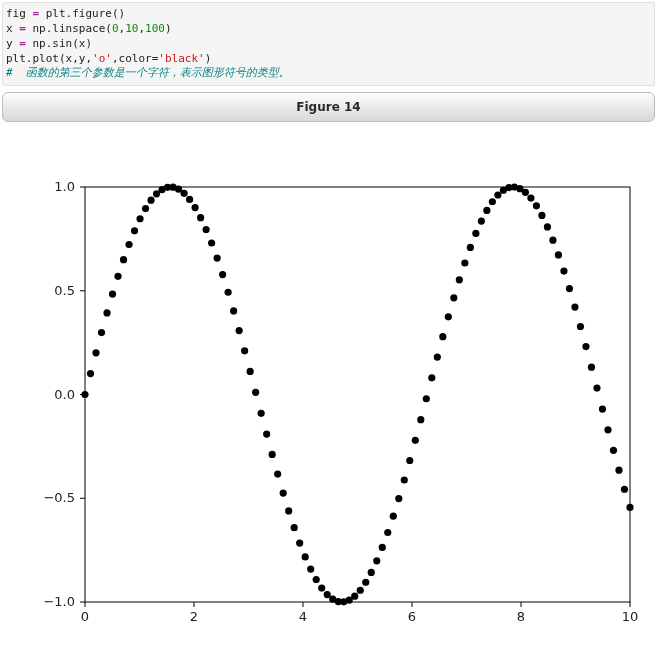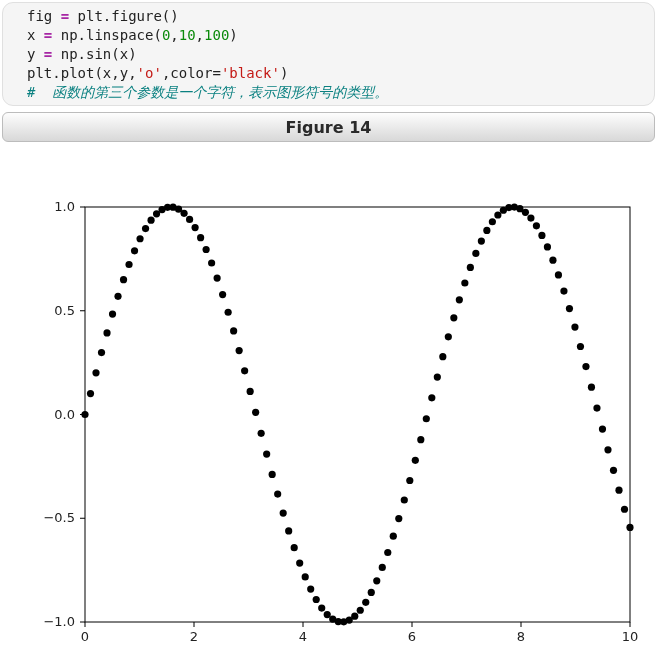--- a/index.html
+++ b/index.html
@@ -1,45 +1,45 @@
 <!DOCTYPE html>
 <html><head>
 <meta charset="utf-8">
 <style>
   * { margin: 0; padding: 0; box-sizing: border-box; }
   body { font-family: "DejaVu Sans", Arial, sans-serif; background: #fff; width: 657px; }
   
   .code-block {
     background: #f5f5f5;
     border: 1px solid #e0e0e0;
-    border-radius: 11px;
-    padding: 4px 24px;
+    border-radius: 2px;
+    padding: 4px 3px;
     font-family: "DejaVu Sans Mono", Consolas, monospace;
-    font-size: 14px;
+    font-size: 11px;
     line-height: 1.35;
     white-space: pre;
     margin: 2px;
   }  
   .op { color: #a626a4; font-weight: bold; }
   .nm { color: #222; }
   .n  { color: #0a8a0a; }
   .s  { color: #c41a16; }
   .cm { color: #0a8080; font-style: italic; }
 
   .titlebar {
     margin: 6px 2px 0 2px;
     height: 30px;
     background: linear-gradient(#fdfdfd, #d8d8d8);
     border: 1px solid #bcbcbc;
     border-radius: 6px;
     display: flex;
     align-items: center;
     justify-content: center;
     font-weight: bold;
-    font-size: 16px;
+    font-size: 12px;
     color: #2a2a2a;
   }
 
   .plot-wrap { position: relative; width: 657px; height: 510px; }
   svg.plot { position: absolute; left: 0; top: 0; }
   .tick { font-size: 13px; fill: #222; }
 </style>
 </head>
 <body>
 

